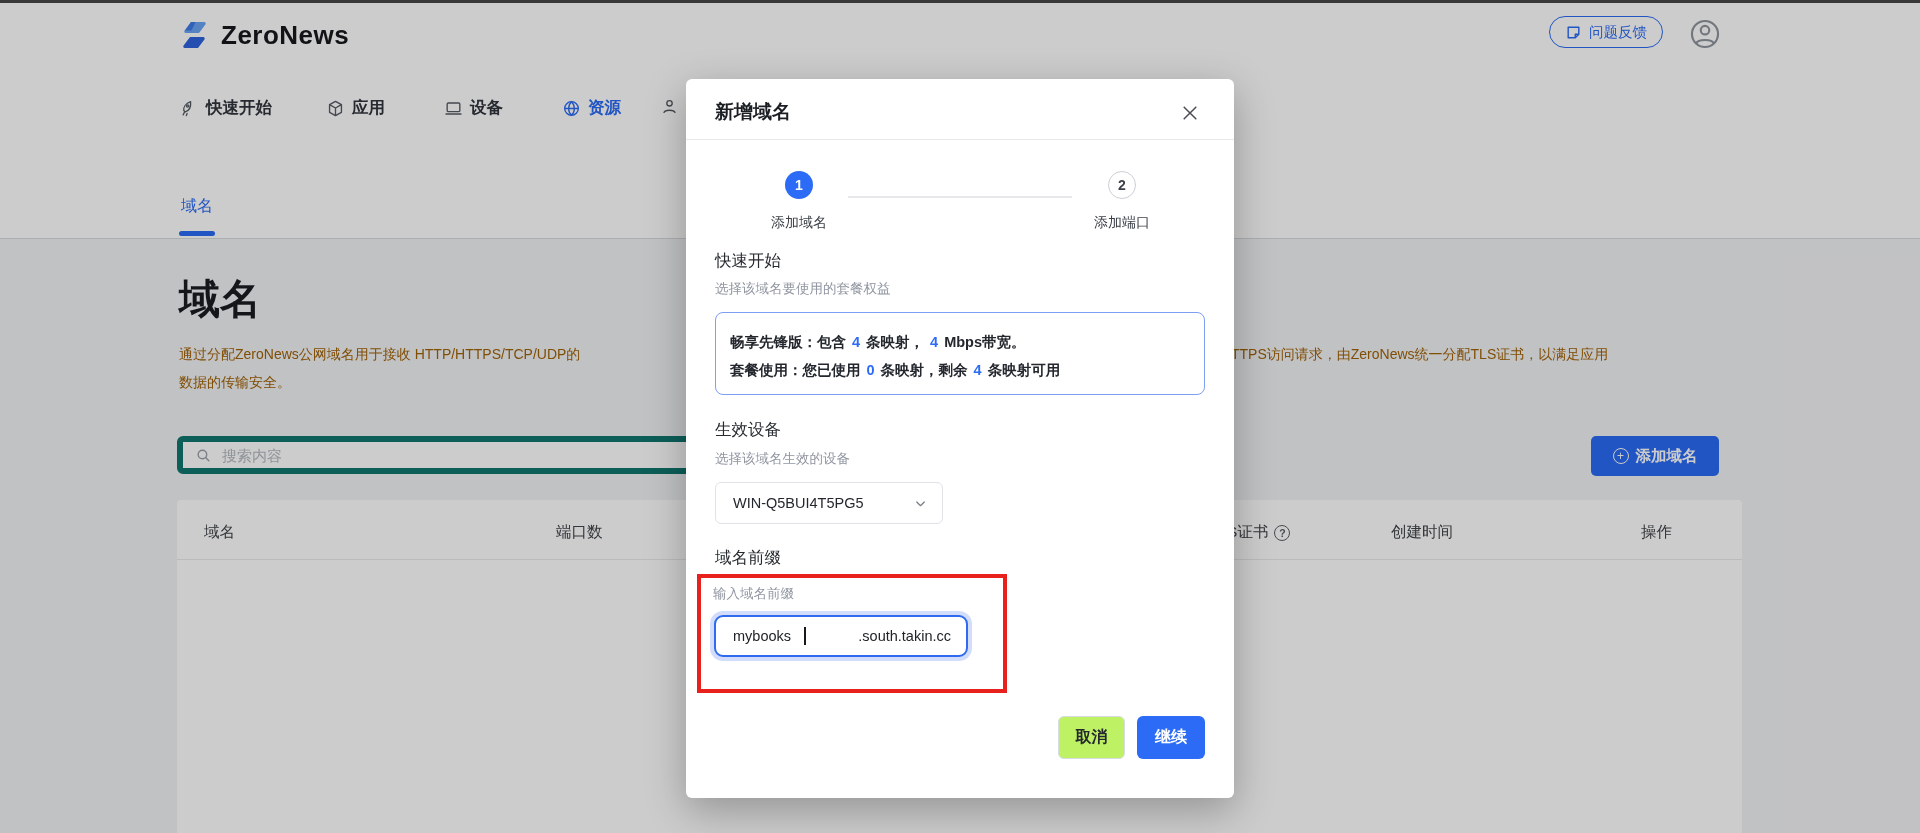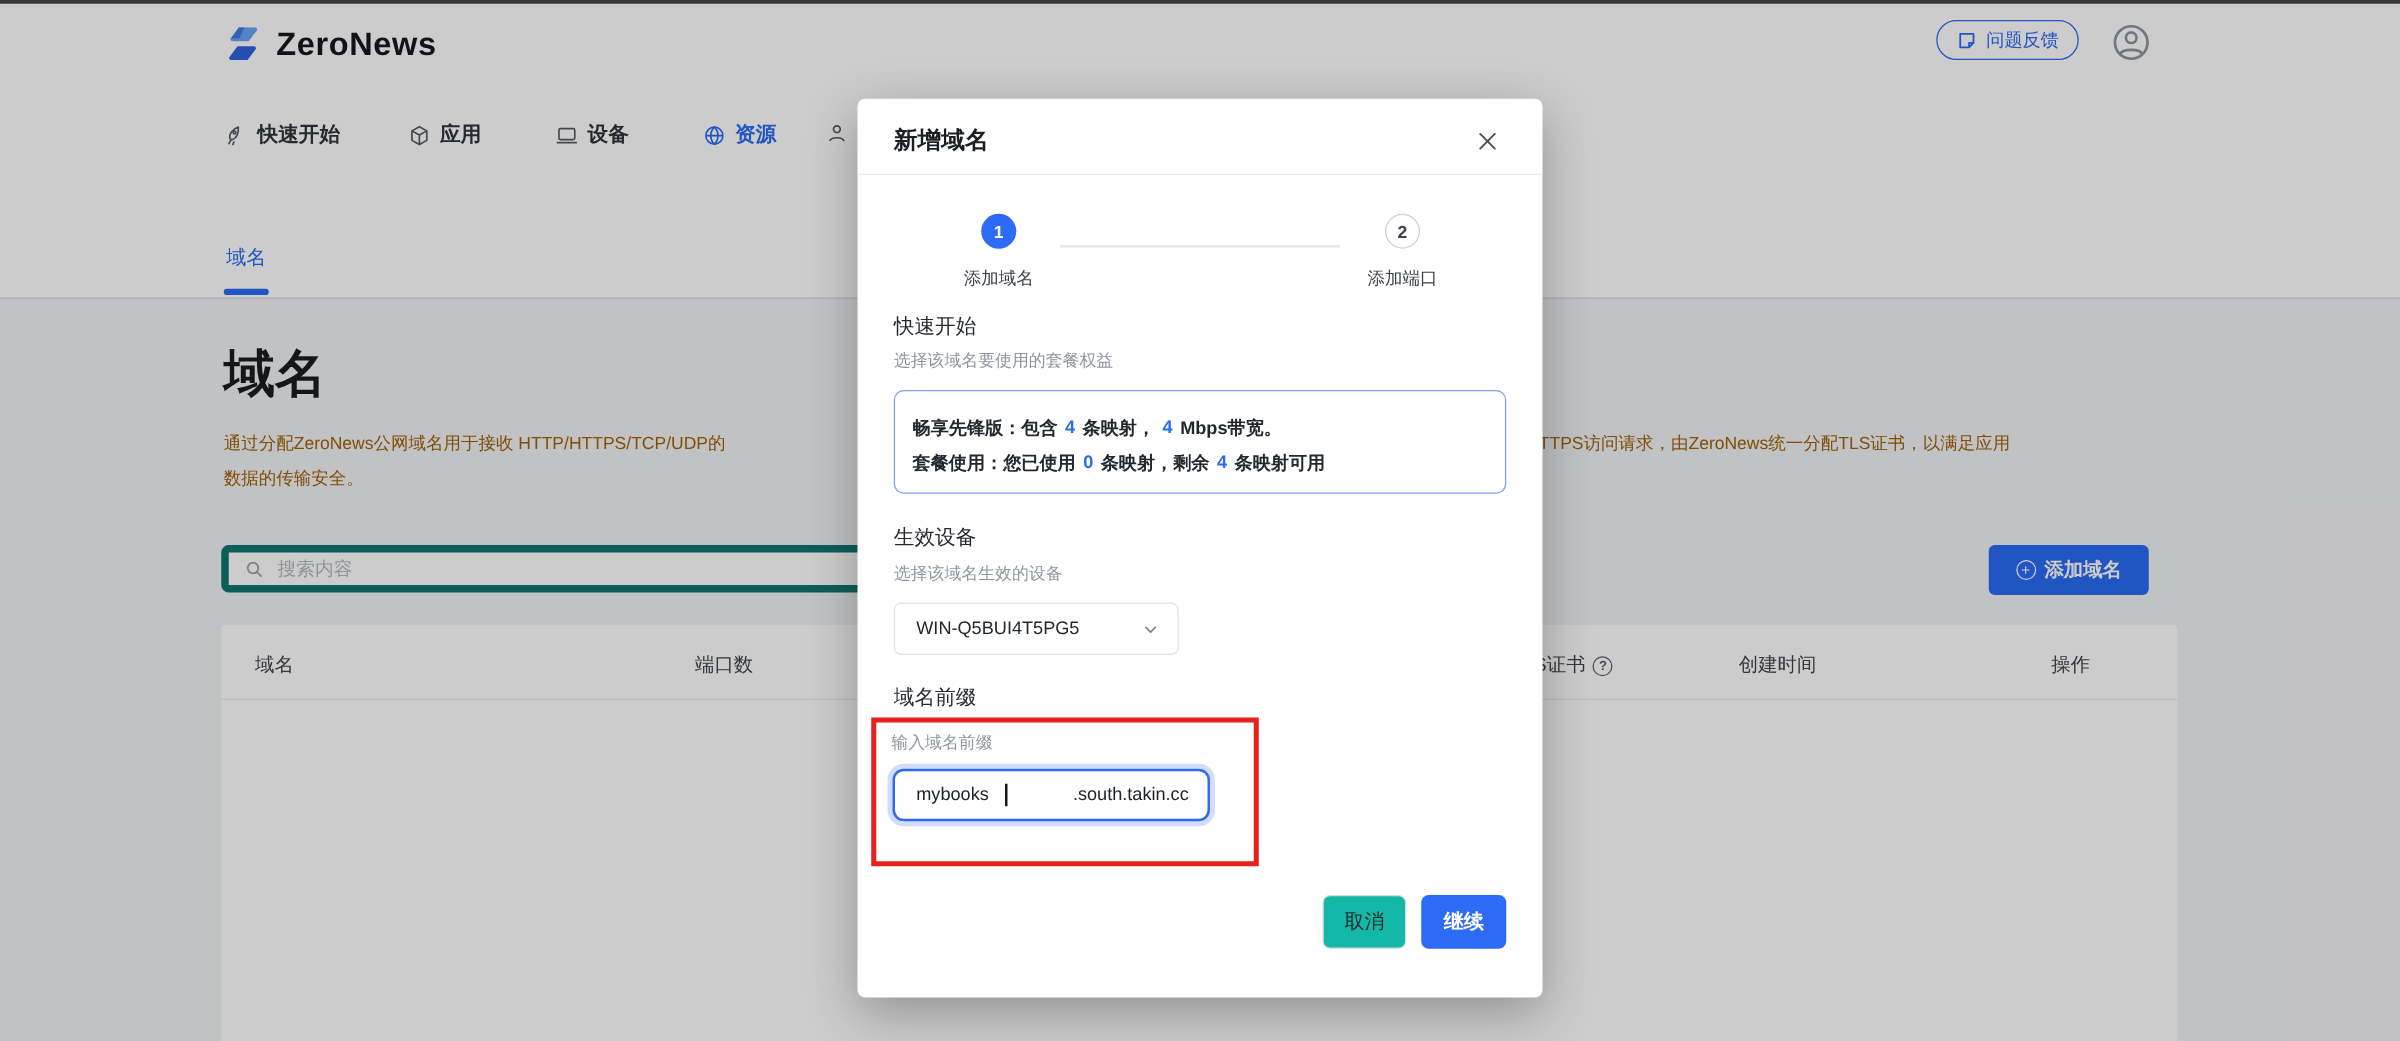--- a/index.html
+++ b/index.html
@@ -55,22 +55,22 @@
   .plan-line{font-size:14.5px;font-weight:600;color:#24282e;height:28px;display:flex;align-items:center;flex-wrap:nowrap;white-space:pre;}
   .plan-num{color:#2b6bf5;margin:0 6px;}
   .dev-select{left:29px;top:403px;width:228px;height:42px;border:1px solid #e0e2e6;border-radius:6px;background:#fff;
               display:flex;align-items:center;box-sizing:border-box;padding:0 14px 0 17px;cursor:pointer;}
   .dev-select .val{flex:1;font-size:14.5px;color:#24282e;}
   .prefix-input{left:28px;top:536px;width:254px;height:42px;border:2px solid #2f6af0;border-radius:9px;background:#fff;
                 box-shadow:0 0 0 4px rgba(76,119,245,.25);display:flex;align-items:center;box-sizing:border-box;
                 padding:0 15px 0 17px;font-size:14.5px;color:#202428;gap:12px;}
   .caret{width:1.5px;height:18px;background:#15181c;margin-left:1px;animation:blink 1.1s steps(1) infinite;}
   @keyframes blink{50%{opacity:0;}}
-  .btn-cancel{left:372px;top:637px;width:67px;height:43px;background:#14b8a6;border:1px solid #d8dbdf;border-radius:6px;
-              font-size:16px;color:#24282e;font-weight:400;cursor:pointer;}
+  .btn-cancel{left:372px;top:637px;width:67px;height:43px;background:#bef264;border:1px solid #d8dbdf;border-radius:6px;
+              font-size:16px;color:#24282e;font-weight:700;cursor:pointer;}
   .btn-continue{left:451px;top:637px;width:68px;height:43px;background:#2b6bf5;border:none;border-radius:6px;
                 font-size:16px;color:#fff;font-weight:700;cursor:pointer;}
   .red-box{left:697px;top:574px;width:310px;height:119px;border:4px solid #e8211c;box-sizing:border-box;z-index:30;}
   .watermark{right:12px;top:781px;z-index:40;font-size:27px;font-weight:700;letter-spacing:1px;color:#fcfcfc;
              text-shadow:1.5px 1.5px 0 #8e8e8e,0 0 2px #a0a0a0;}
   .topline{left:0;top:0;width:1920px;height:3px;background:#1d1d1f;z-index:50;opacity:.85;}
   svg{display:block;}
 </style>
 </head>
 <body>

